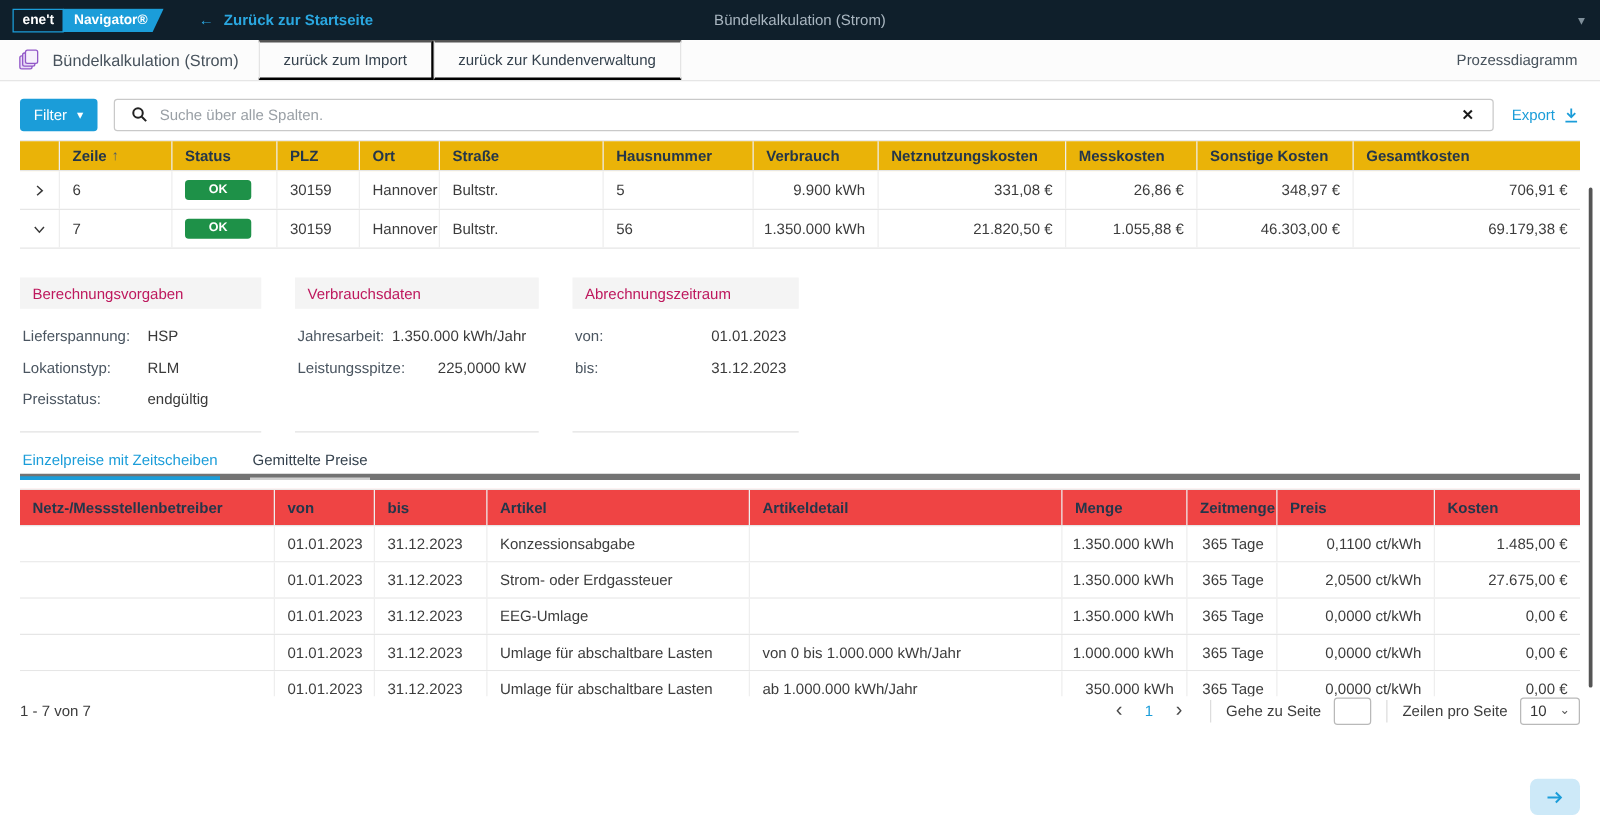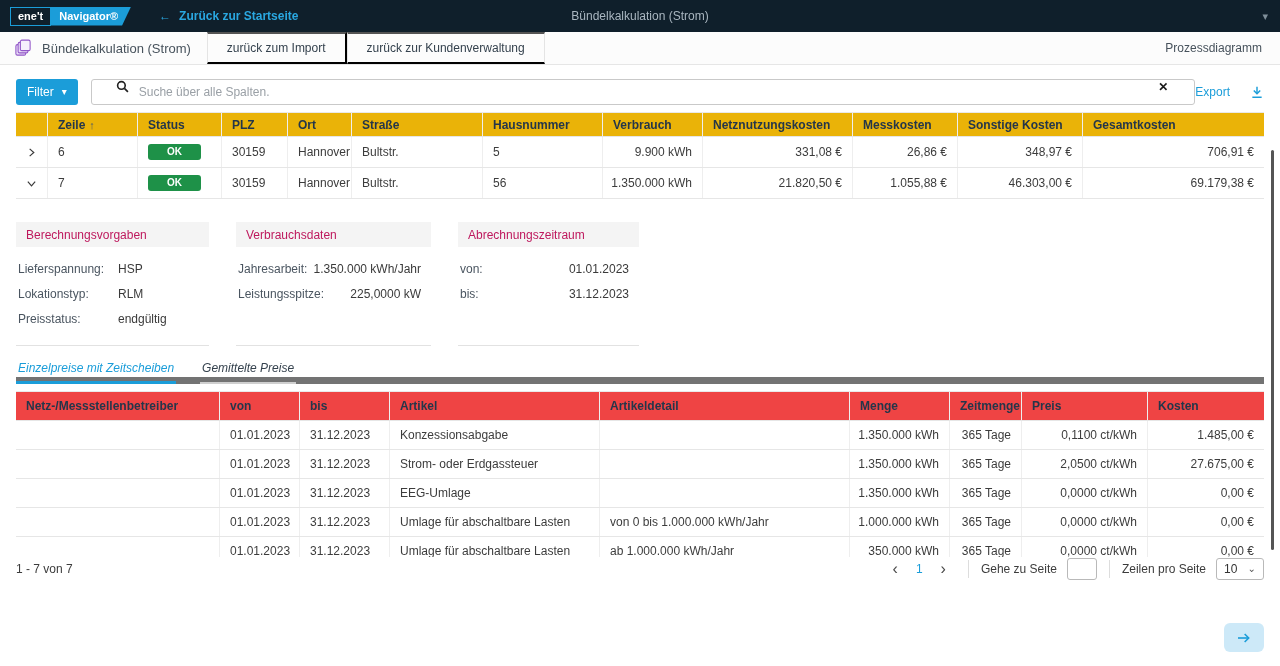--- a/index.html
+++ b/index.html
@@ -29,25 +29,25 @@
   .appbar-right { margin-left:auto; margin-right:18px; font-size:12px; color:#47525c; cursor:pointer; }
 
   
   .content { padding:13px 16px 0; position:relative; }
 
   .toolbar { display:flex; align-items:center; height:27px; margin-bottom:7px; }
   .filter-btn { background:#1b9dd9; color:#fff; height:26px; border-radius:3px; display:flex; align-items:center;
                 gap:8px; padding:0 11px; font-size:12px; cursor:pointer; border:none; }
   .filter-caret { font-size:10px; }
   .search-box { flex:1; margin-left:13px; height:26px; border:1px solid #c9c9c9; border-radius:3px; display:flex;
-                padding:0 24px; background:#fff; }
+                align-items:center; padding:0 13px; background:#fff; }
   .search-box input { border:none; outline:none; flex:1; font-size:12px; margin-left:8px; font-family:inherit; color:#333; }
   .search-box input::placeholder { color:#9aa0a6; }
   .clear-x { font-size:12px; color:#1a1a1a; font-weight:bold; cursor:pointer; padding:0 2px; }
-  .export-link { display:flex; align-items:flex-start; gap:20px; color:#1b9dd9; font-size:12px; cursor:pointer; }
+  .export-link { margin-left:14px; display:flex; align-items:flex-start; gap:6px; color:#1b9dd9; font-size:12px; cursor:pointer; }
 
   
   .mtable { border-top:1px solid #e9e9e9; }
   .mrow { display:grid; grid-template-columns:32px 90px 84px 66px 64px 131px 120px 100px 150px 105px 125px minmax(0,1fr);
           border-bottom:1px solid #e6e6e6; }
   .mhead { background:#eab308; height:24px; }
   .mhead .mcell { font-weight:bold; color:#24364a; }
   .mcell { font-size:12px; color:#3c3c3c; padding:0 10px; border-right:1px solid #eeeeee; display:flex; align-items:center;
            overflow:hidden; white-space:nowrap; }
   .mcell:last-child { border-right:none; }
@@ -65,21 +65,21 @@
   .panel3 { width:181px; }
   .panel-head { background:#f4f4f4; height:25px; display:flex; align-items:center; padding-left:10px; font-size:12px; color:#be185d; }
   .panel-rows { margin-top:9px; }
   .panel-row { display:flex; height:25px; align-items:center; font-size:12px; padding:0 2px; }
   .plabel { color:#4a5560; }
   .pvalue { color:#3a3a3a; }
   .panel1 .plabel { width:100px; }
   .panel2 .pvalue, .panel3 .pvalue { margin-left:auto; padding-right:8px; }
 
   
-  .tabs { display:flex; margin-top:15px; border-bottom:7px solid #737373; height:23px;font-style:italic; }
+  .tabs { display:flex; margin-top:15px; border-bottom:5px solid #737373; height:23px; }
   .tab { font-size:12px; padding:0 2px; margin-right:24px; color:#35424e; cursor:pointer; height:23px; }
   .tab.active { color:#1b9dd9; border-bottom:3px solid #1b9dd9; }
   .tab.inactive { border-bottom:2px solid #cfcfcf; }
 
   
   .price-clip { height:166px; overflow:hidden; margin-top:7px; }
   .prow { display:grid; grid-template-columns:204px 80px 90px 210px 250px 100px 72px 126px minmax(0,1fr);
           border-bottom:1px solid #e6e6e6; }
   .phead { background:#ef4444; height:30px; border-top:1px solid #e9e9e9; }
   .phead .mcell { font-weight:bold; color:#24364a; }

